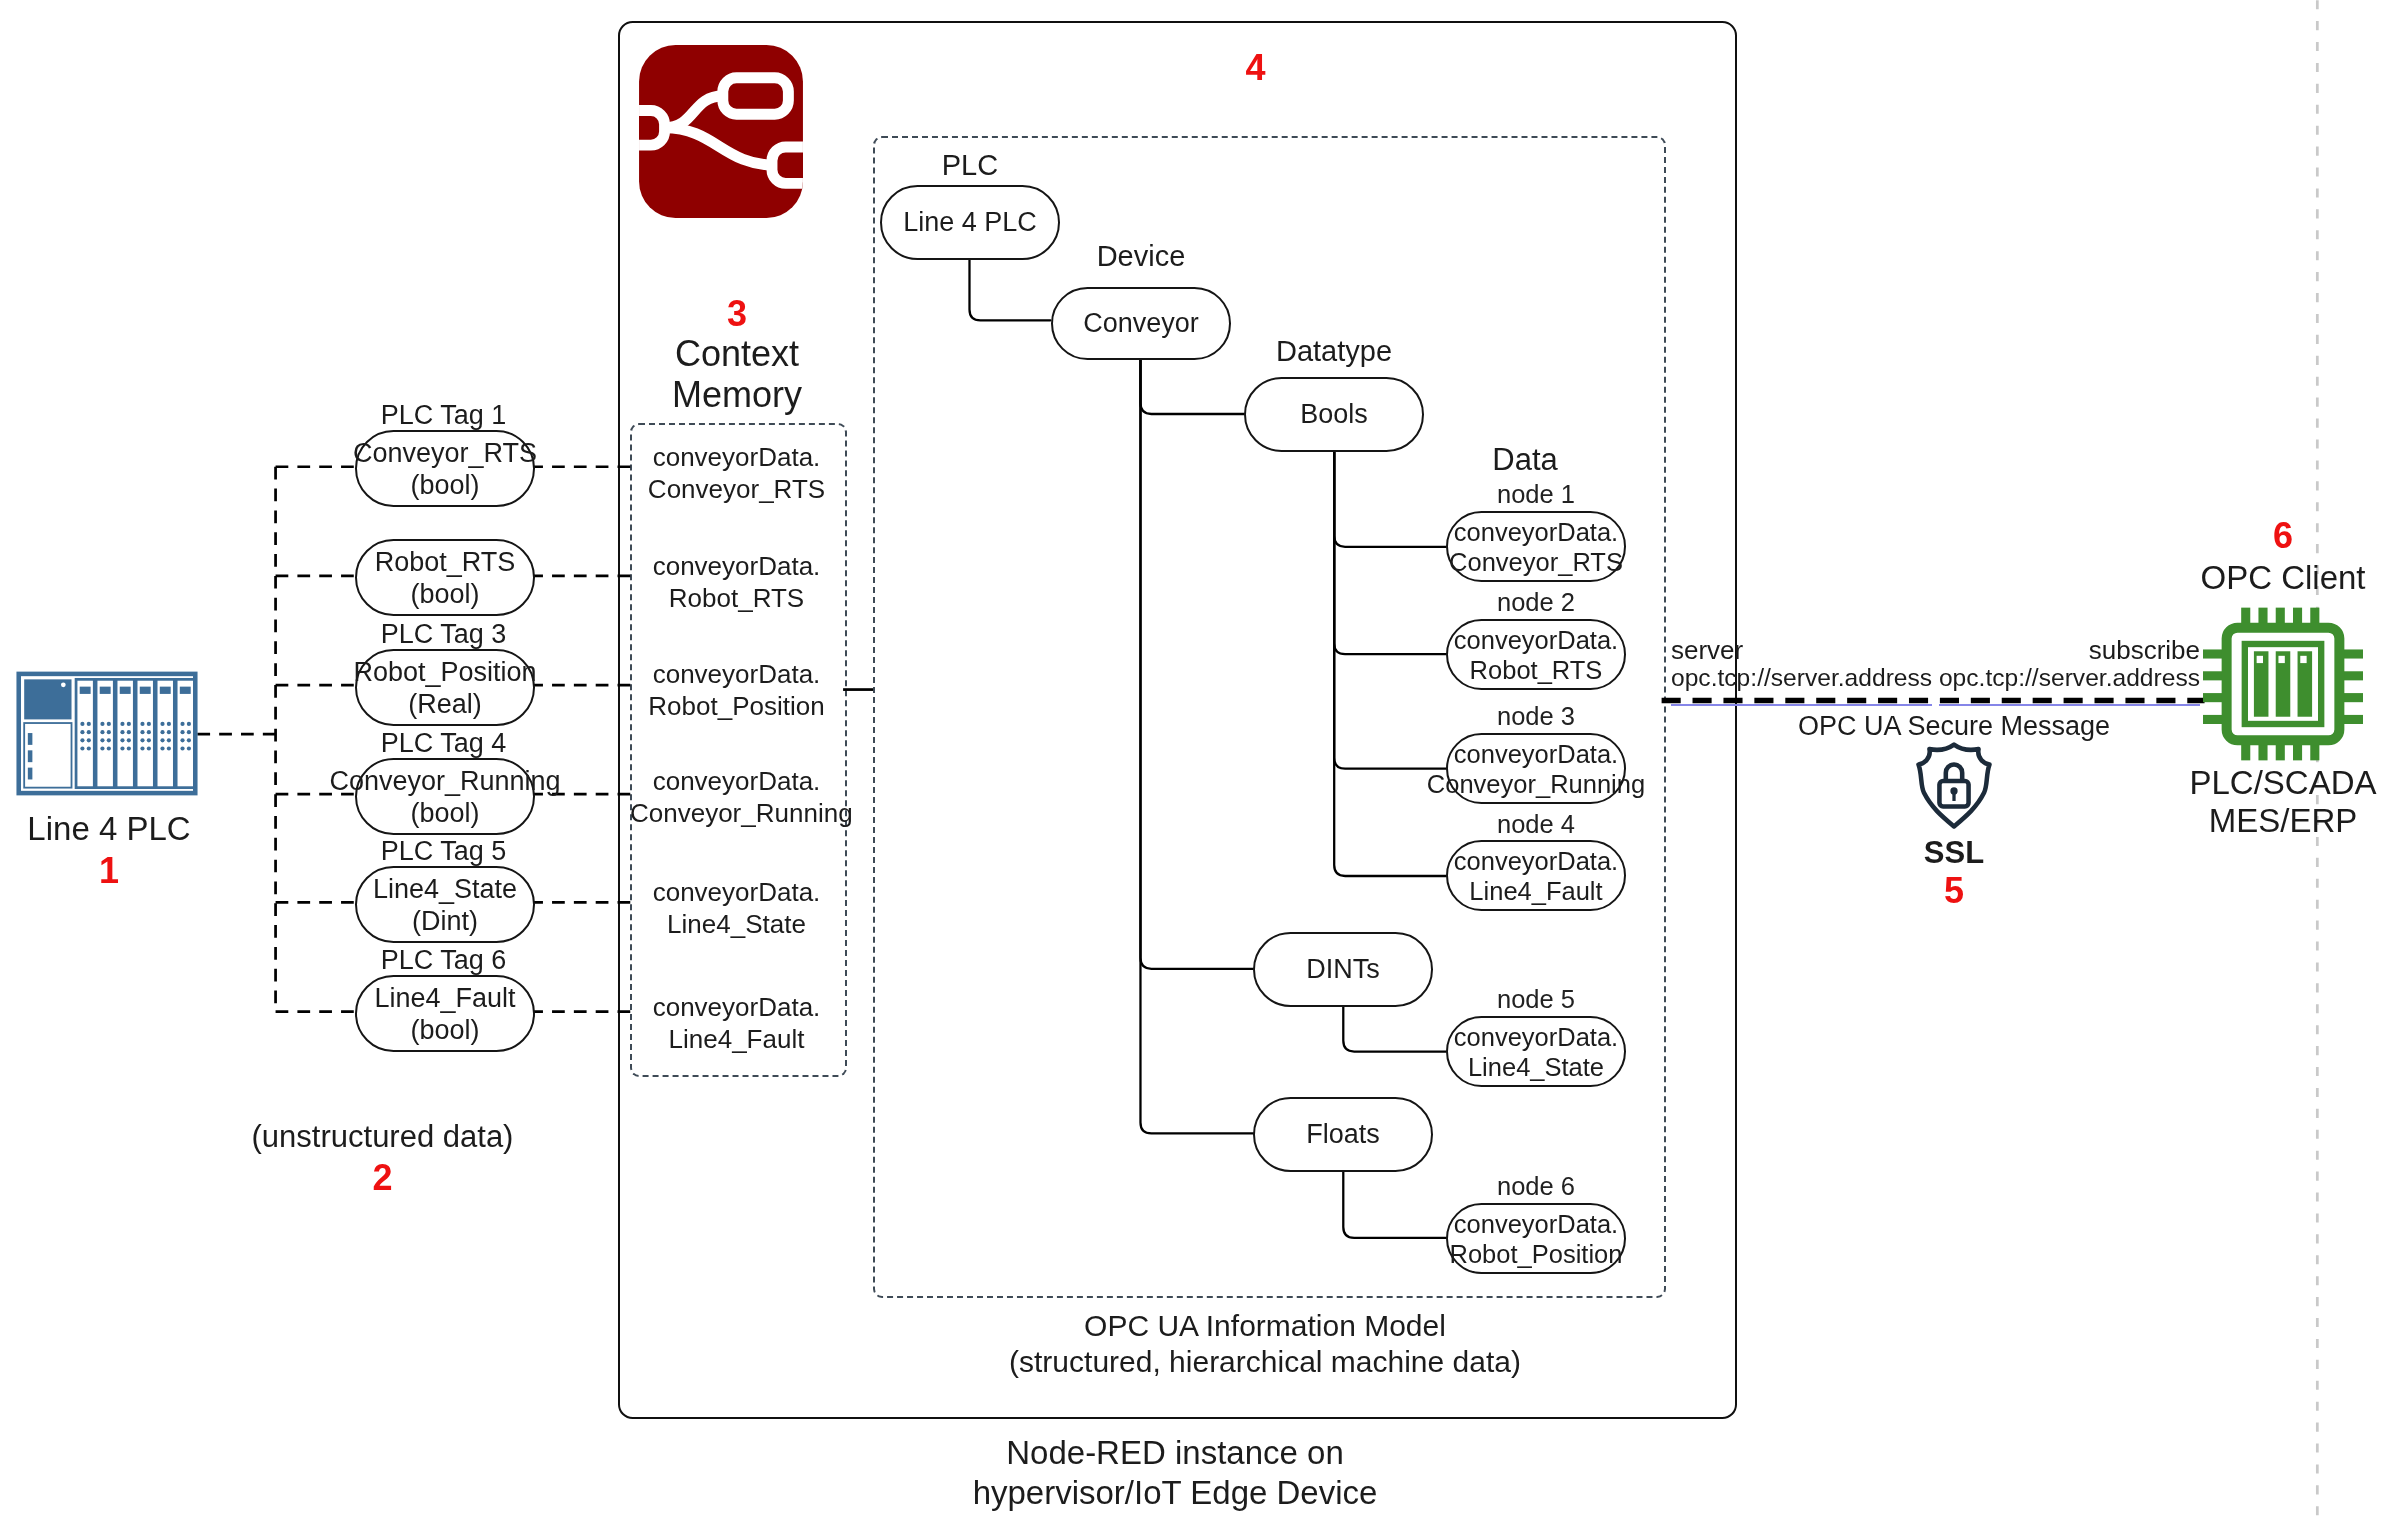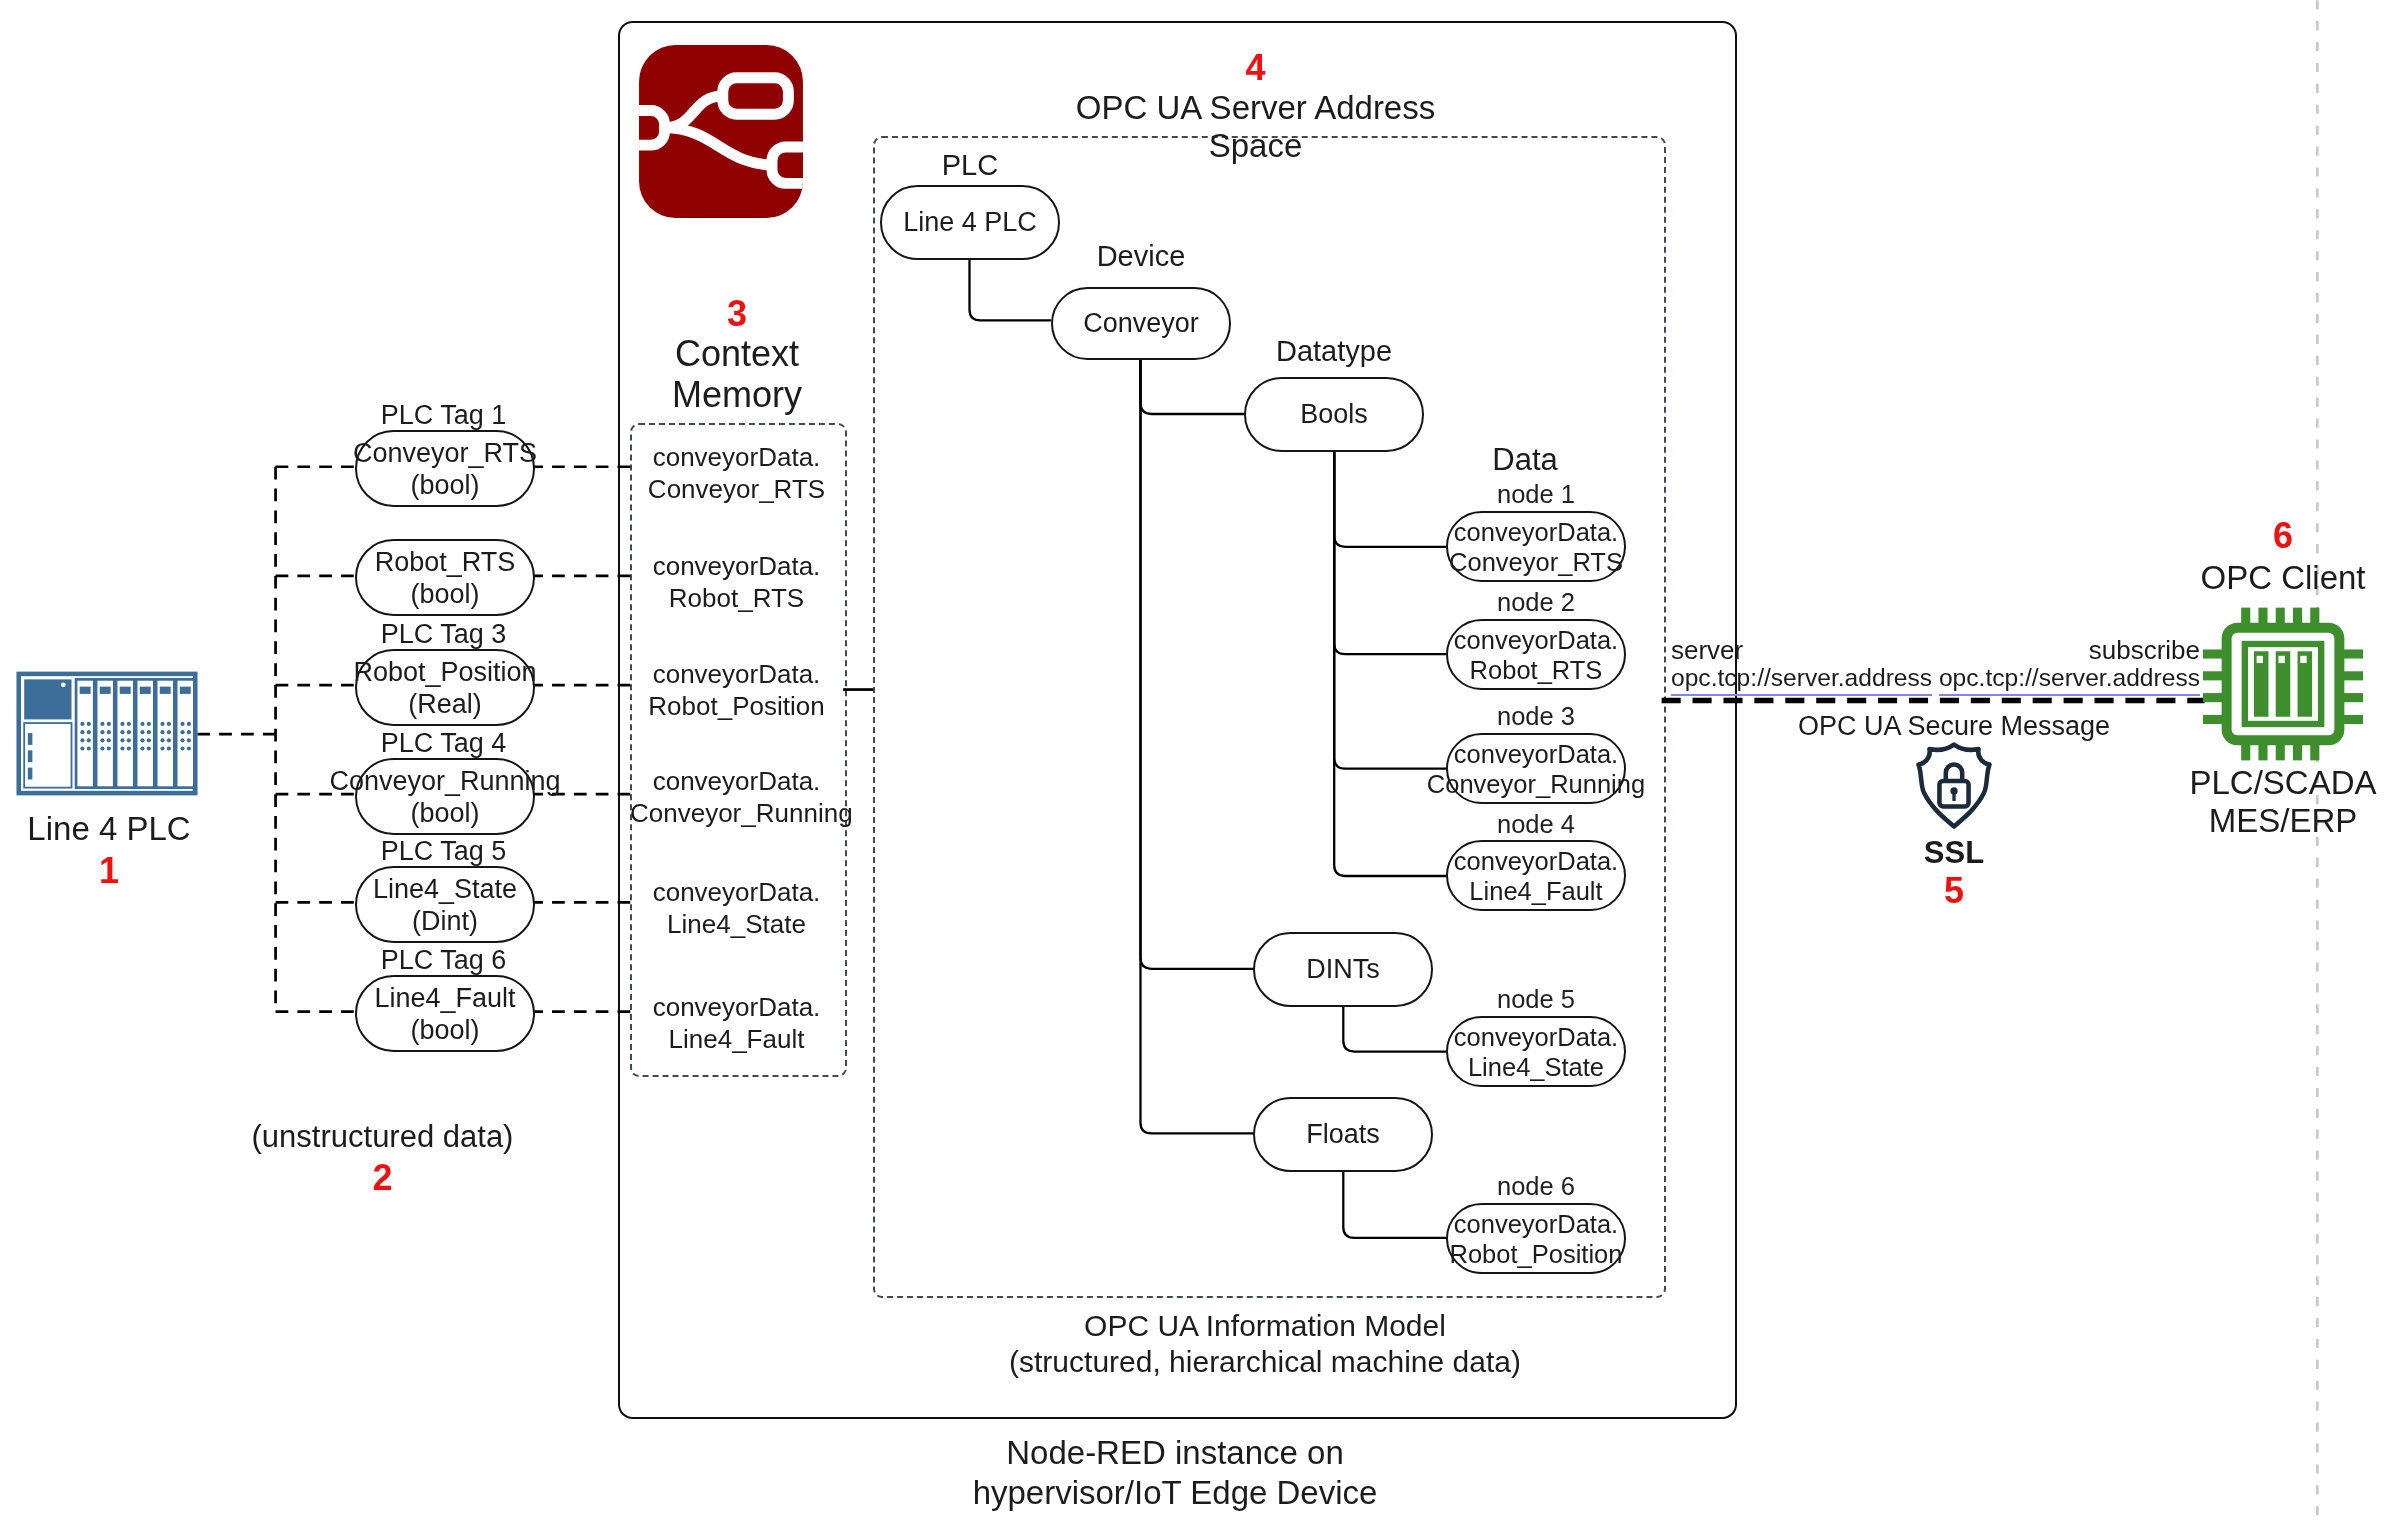--- a/index.html
+++ b/index.html
@@ -19,21 +19,21 @@
   .nodelbl{font-size:25.5px;color:#222;}
   .entry{font-size:26px;line-height:32px;white-space:nowrap;}
   .bigbox{border:2.3px solid #101010;border-radius:14.6px;background:#fff;}
   .dashbox{border:2.7px dashed #3e4a56;border-radius:9px;background:transparent;}
   .cap34{font-size:31px;line-height:36px;}
   .cap33{font-size:30px;line-height:36px;}
   .cap36{font-size:33px;line-height:38px;}
   .ctxhead{font-size:36px;line-height:41px;}
   .pubsub{font-size:26px;line-height:31px;}
   .addr{font-size:24.6px;}
-  .addr span{border-bottom:2.7px solid #8585e8;padding-bottom:3px;}
+  .addr span{border-bottom:2.7px solid #8585e8;padding-bottom:13px;}
   .secmsg{font-size:27px;}
   .ssl{font-size:31px;font-weight:bold;}
   svg{display:block;}
 </style>
 </head>
 <body>
 
 <div id="canvas">
 
   <div class="abs bigbox" style="left:618px;top:21px;width:1115px;height:1394px;"></div>
@@ -230,21 +230,20 @@
   <div class="abs ctr entry" style="left:630px;top:876px;width:213px;">
     <div>conveyorData.</div>
     <div>Line4_State</div>
   </div>
   <div class="abs ctr entry" style="left:630px;top:991px;width:213px;">
     <div>conveyorData.</div>
     <div>Line4_Fault</div>
   </div>
 
   <div class="abs ctr num" style="left:1028px;top:47px;width:455px;">4</div>
-  <div class="abs ctr cap36" style="left:1028px;top:89px;width:455px;">OPC UA Server Address Space</div>
 
   <div class="abs ctr treelbl" style="left:880px;top:149px;width:180px;">PLC</div>
   <div class="abs ctr treelbl" style="left:1051px;top:240px;width:180px;">Device</div>
   <div class="abs ctr treelbl" style="left:1244px;top:335px;width:180px;">Datatype</div>
   <div class="abs ctr cap34" style="left:1434px;top:442px;width:182px;">Data</div>
 
   <div class="abs oval tnode" style="left:880px;top:185px;width:176px;height:71px;">Line 4 PLC</div>
   <div class="abs oval tnode" style="left:1051px;top:287px;width:176px;height:69px;">Conveyor</div>
   <div class="abs oval tnode" style="left:1244px;top:377px;width:176px;height:71px;">Bools</div>
   <div class="abs oval tnode" style="left:1253px;top:932px;width:176px;height:71px;">DINTs</div>

